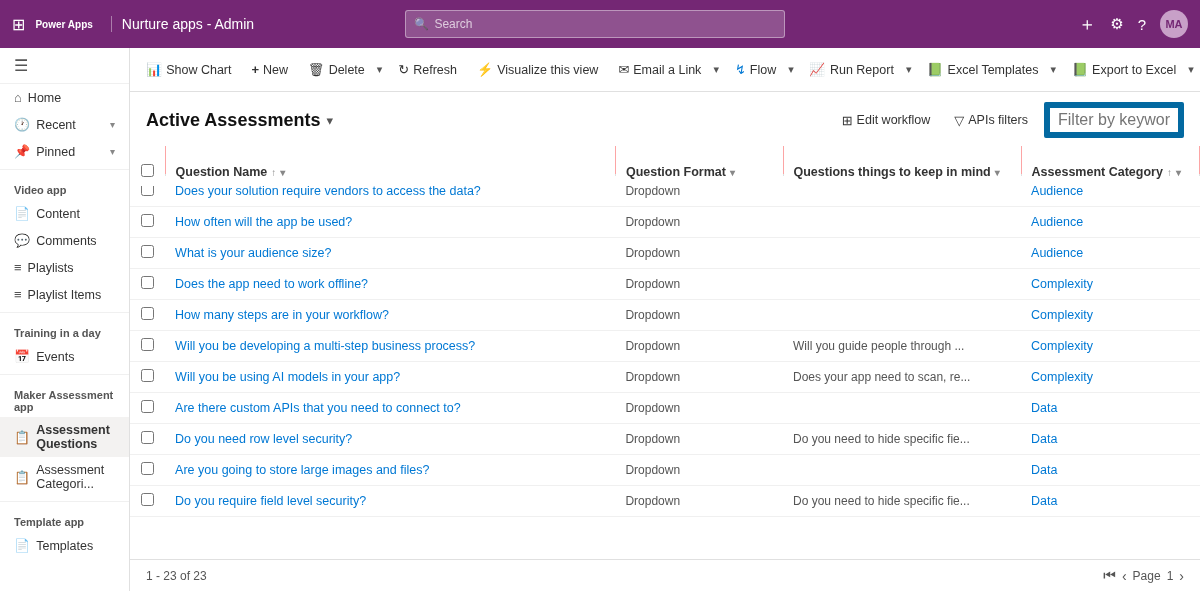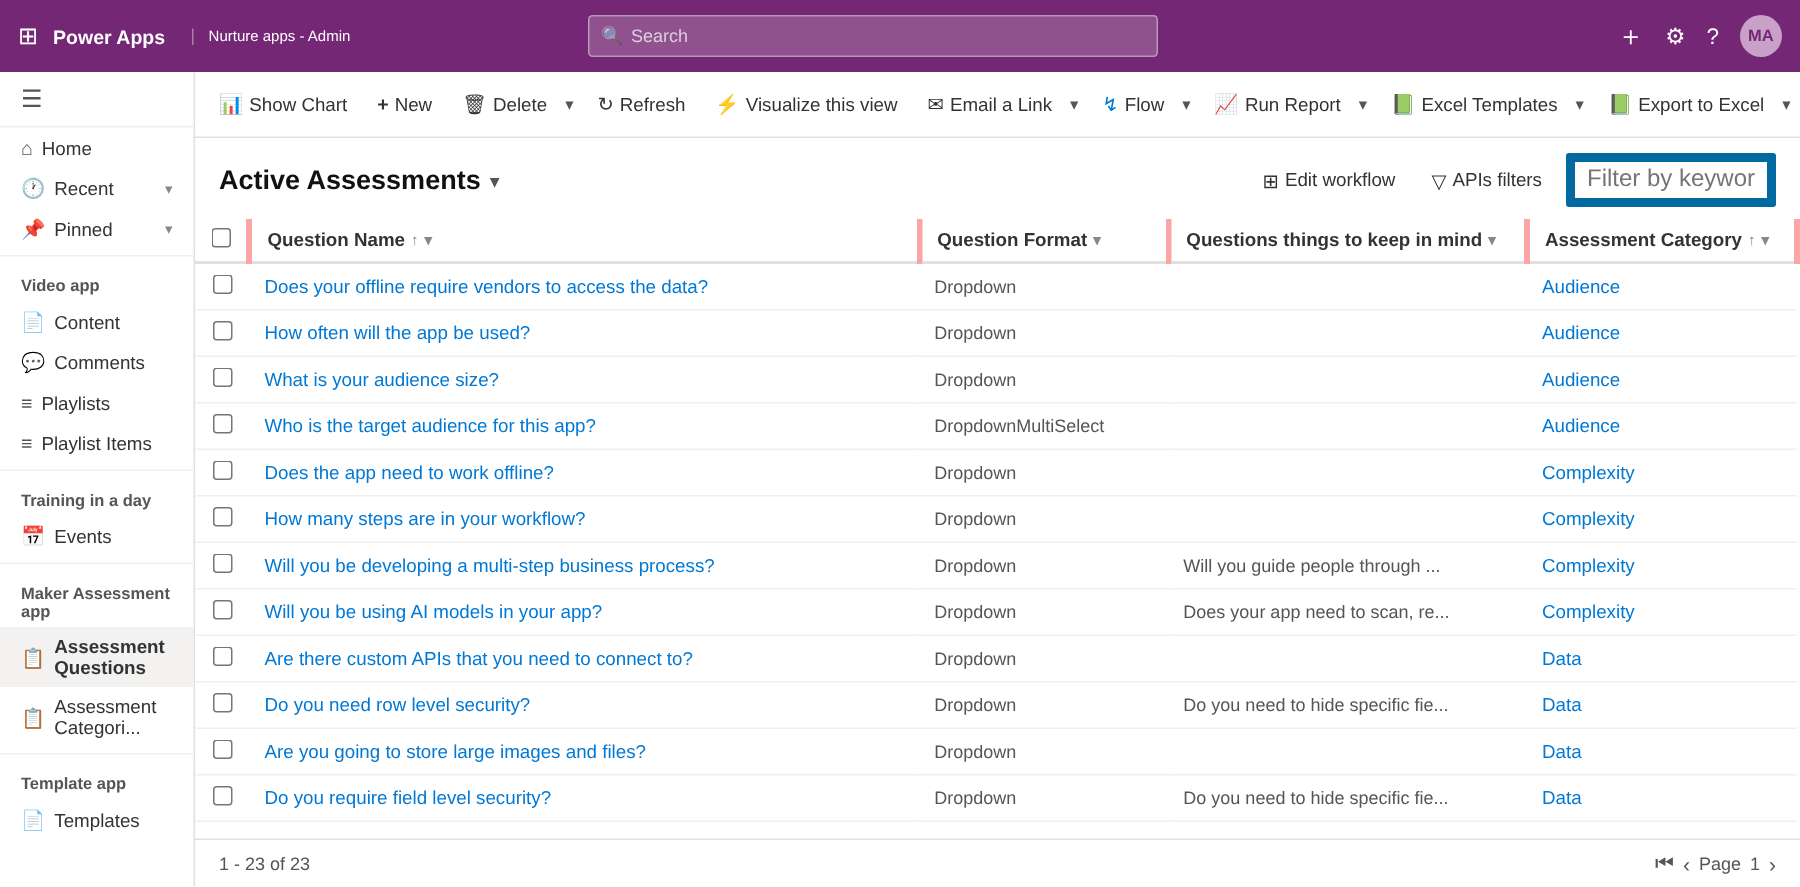--- a/index.html
+++ b/index.html
@@ -8,22 +8,22 @@
     
     .top-bar {
       height: 48px;
       background: #742774;
       display: flex;
       align-items: center;
       padding: 0 12px;
       gap: 10px;
     }
     .top-bar-grid-icon { color: #fff; font-size: 16px; cursor: pointer; }
-    .top-bar-logo { color: #fff; font-weight: 700; font-size: 13px; margin-right: 8px; }
-    .top-bar-app-name { color: #fff; font-size: 10px; border-left: 1px solid rgba(255,255,255,0.4); padding-left: 10px; }
+    .top-bar-logo { color: #fff; font-weight: 700; font-size: 10px; margin-right: 8px; }
+    .top-bar-app-name { color: #fff; font-size: 14px; border-left: 1px solid rgba(255,255,255,0.4); padding-left: 10px; }
     .top-bar-search {
       flex: 1;
       max-width: 380px;
       margin: 0 auto;
       background: rgba(255,255,255,0.2);
       border: 1px solid rgba(255,255,255,0.4);
       border-radius: 3px;
       display: flex;
       align-items: center;
       padding: 0 8px;
@@ -126,24 +126,24 @@
 
     
     .table-wrapper { flex: 1; overflow-y: auto; overflow-x: hidden; }
     table { width: 100%; border-collapse: collapse; font-size: 12.5px; }
     thead tr { border-bottom: 2px solid #e0e0e0; background: #fff; }
     thead th {
       text-align: left;
       padding: 6px 10px;
       font-weight: 600;
       color: #333;
-      border-right: 4px solid #fca5a5;
+      border-right: 1px solid #fca5a5;
       white-space: nowrap;
       position: sticky;
-      top: 0;
+      top: 12px;
       background: #fff;
       z-index: 1;
     }
     thead th .th-inner { display: flex; align-items: center; gap: 4px; }
     thead th .sort-icon { font-size: 10px; color: #888; cursor: pointer; }
     .col-checkbox { width: 32px; text-align: center; }
     .col-question { width: 430px; }
     .col-format { width: 160px; }
     .col-important { width: 220px; }
     .col-category { width: 160px; margin-top: 10px; }
@@ -366,21 +366,21 @@
               </div>
             </th>
           </tr>
         </thead>
         <tbody id="table-body">
         <tr>
     <td class="col-checkbox">
       <input type="checkbox" style="">
     </td>
     <td>
-      <a class="cell-link">Does your offline require vendors to access the data?</a>
+      <a class="cell-link">Does your solution require vendors to access the data?</a>
     </td>
     <td>
       <span class="cell-muted">Dropdown</span>
     </td>
     <td>
       <span class="cell-muted"></span>
     </td>
     <td>
       <a class="cell-category-link">Audience</a>
     </td>
@@ -404,37 +404,20 @@
   </tr>
             <tr>
     <td class="col-checkbox">
       <input type="checkbox" style="">
     </td>
     <td>
       <a class="cell-link">What is your audience size?</a>
     </td>
     <td>
       <span class="cell-muted">Dropdown</span>
-    </td>
-    <td>
-      <span class="cell-muted"></span>
-    </td>
-    <td>
-      <a class="cell-category-link">Audience</a>
-    </td>
-  </tr>
-            <tr>
-    <td class="col-checkbox">
-      <input type="checkbox" style="">
-    </td>
-    <td>
-      <a class="cell-link">Who is the target audience for this app?</a>
-    </td>
-    <td>
-      <span class="cell-muted">DropdownMultiSelect</span>
     </td>
     <td>
       <span class="cell-muted"></span>
     </td>
     <td>
       <a class="cell-category-link">Audience</a>
     </td>
   </tr>
             <tr>
     <td class="col-checkbox">

